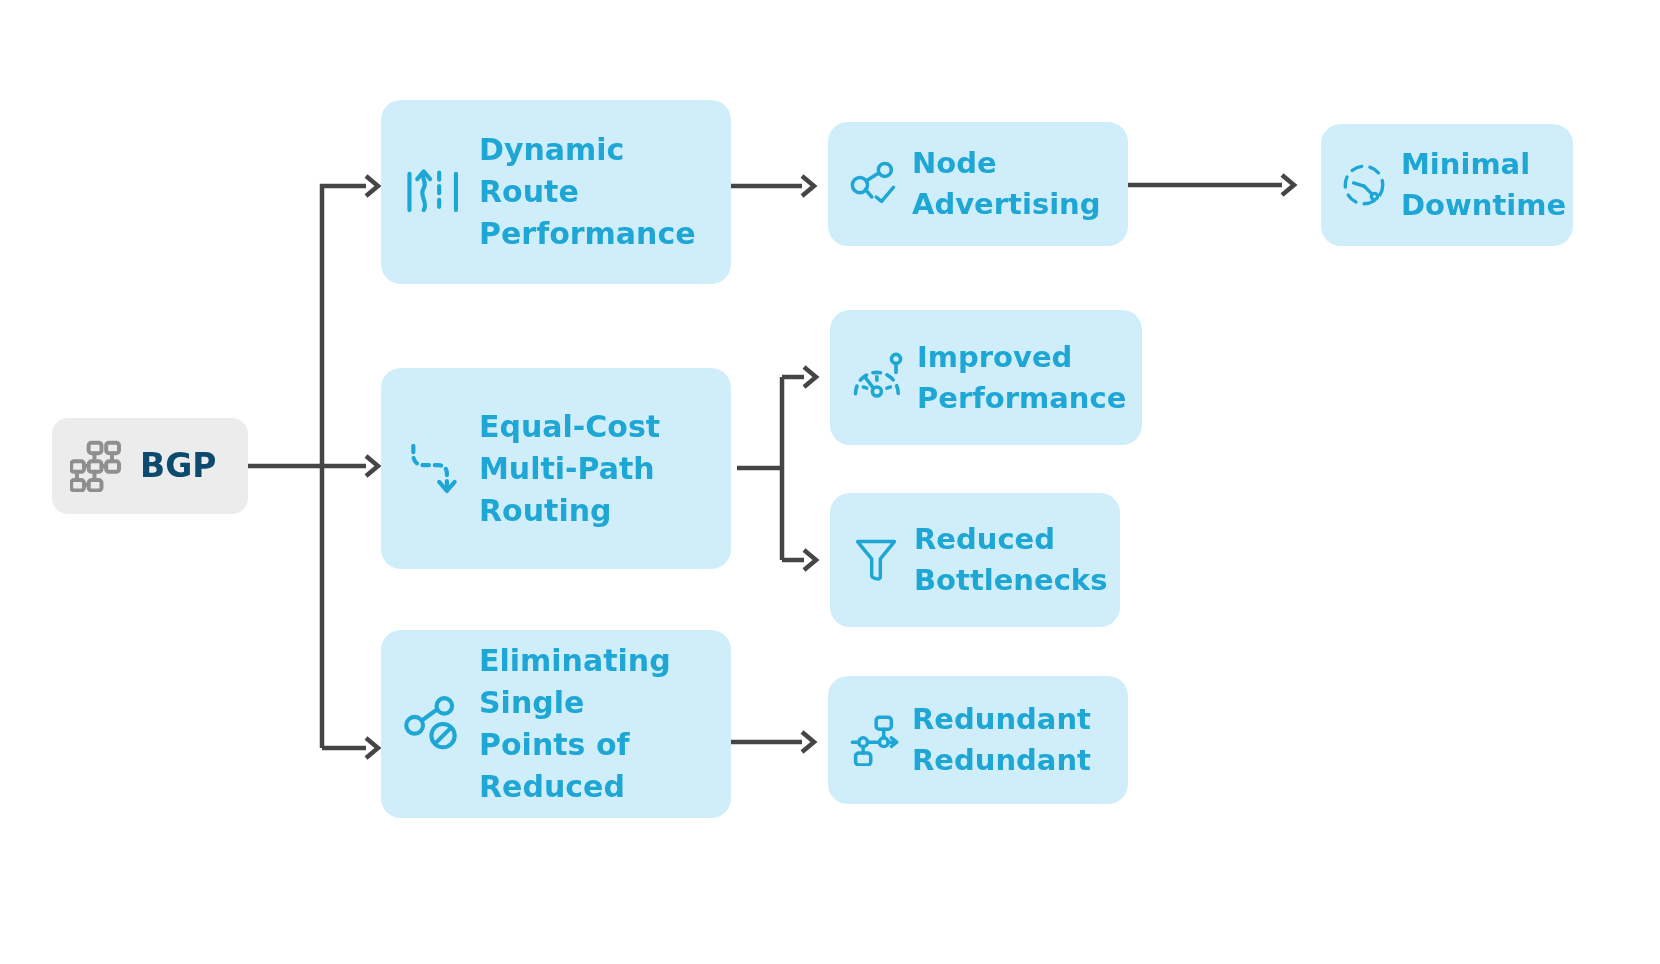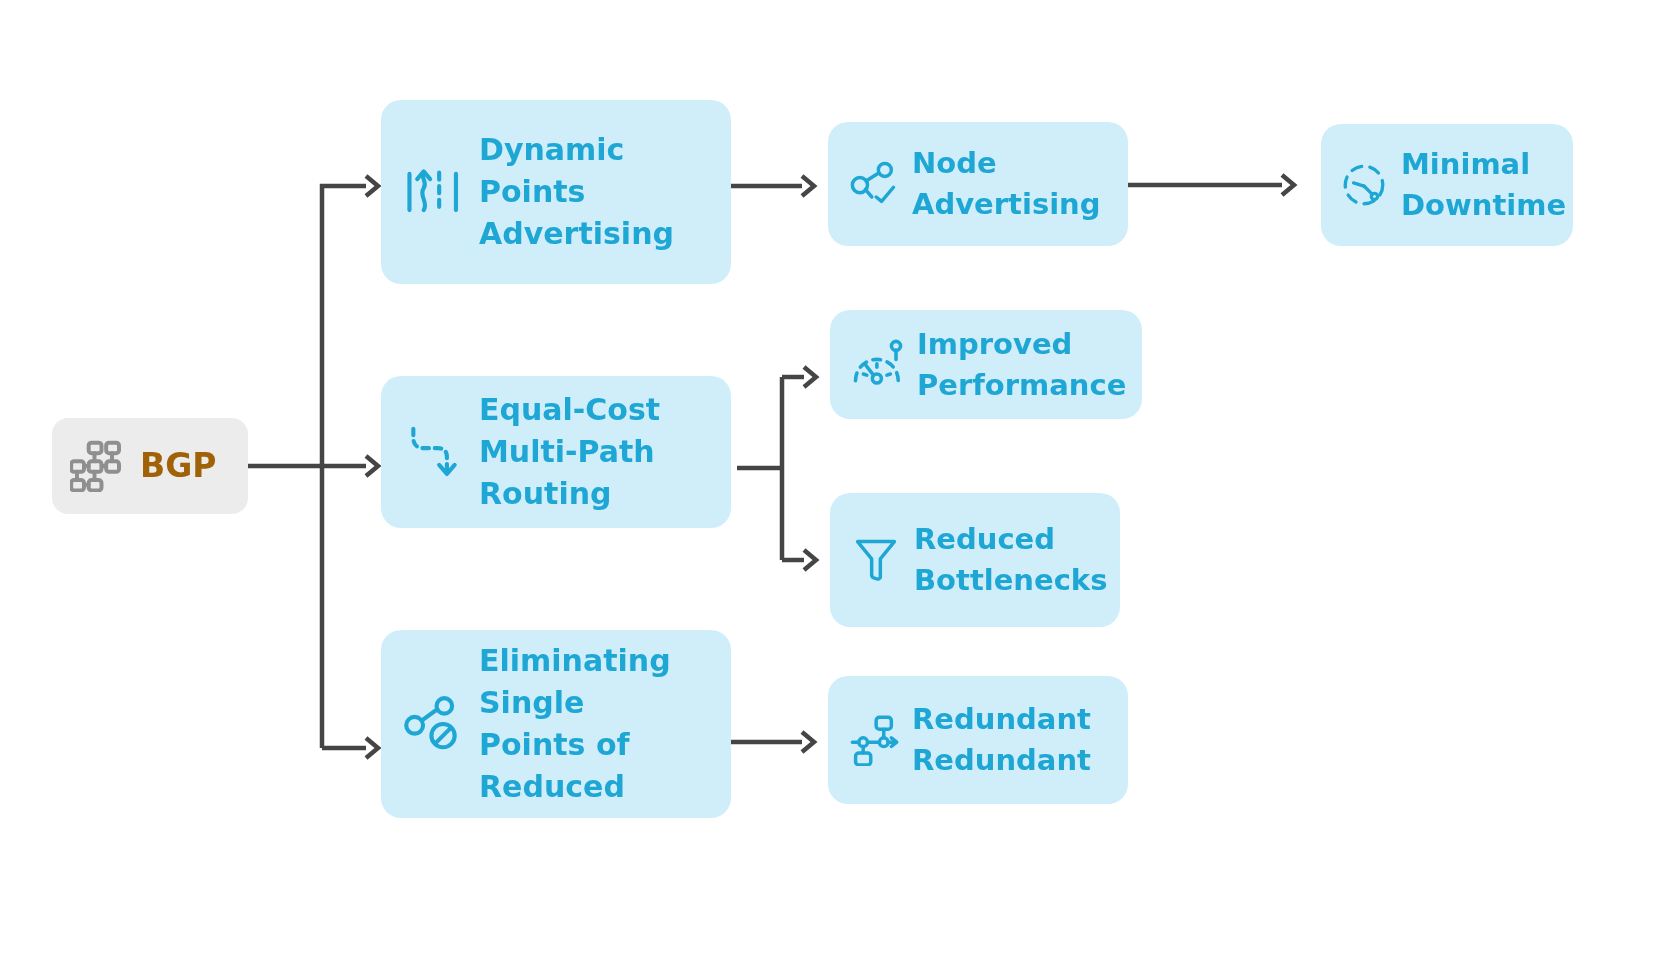--- a/index.html
+++ b/index.html
@@ -11,38 +11,38 @@
     overflow:hidden;
   }
   #connectors{position:absolute;left:0;top:0;width:1660px;height:964px;}
   .node{
     position:absolute;
     display:flex;align-items:center;
     border-radius:20px;
     box-sizing:border-box;
   }
   .node.blue{background:#cfeefa;color:#1ea6d4;}
-  .node.gray{background:#ececec;color:#a16207;border-radius:16px;}
+  .node.gray{background:#ececec;color:#0c4a6e;border-radius:16px;}
   .node .icon{flex:0 0 auto;display:flex;align-items:center;justify-content:center;}
   .node .label{font-weight:bold;line-height:1.4;}
   
   #n-bgp{left:52px;top:418px;width:196px;height:96px;padding:0 18px;gap:14px;}
   #n-bgp .label{font-size:33px;}
   
   .col2{left:381px;width:350px;padding:0 20px 0 22px;gap:14px;}
   .col2 .label{font-size:30px;max-width:210px;}
   #n-dynamic{top:100px;height:184px;}
-  #n-equal{top:376px;height:152px;}
+  #n-equal{top:368px;height:201px;}
   #n-elim{top:630px;height:188px;}
   #n-elim .label{max-width:205px;}
   
   .col3{width:300px;padding:0 16px 0 20px;gap:12px;}
   .col3 .label{font-size:29px;max-width:218px;}
   #n-node{left:828px;top:122px;height:124px;}
-  #n-improved{left:830px;top:310px;width:312px;height:109px;padding-left:21px;}
+  #n-improved{left:830px;top:310px;width:312px;height:135px;padding-left:21px;}
   #n-reduced{left:830px;top:493px;width:290px;height:134px;}
   #n-redundant{left:828px;top:676px;height:128px;}
   
   #n-minimal{left:1300px;top:124px;width:252px;height:122px;padding:0 14px 0 18px;gap:12px;margin-left:21px;}
   #n-minimal .label{font-size:29px;max-width:160px;}
   .edge{stroke:#454545;stroke-width:4.5;fill:none;}
   .head{stroke:#454545;stroke-width:4.5;fill:none;stroke-linejoin:miter;}
   .ic{stroke:#1ea6d4;stroke-width:3.2;fill:none;stroke-linecap:round;stroke-linejoin:round;}
   .ic-gray{stroke:#8f8f8f;stroke-width:3.4;fill:none;stroke-linecap:round;stroke-linejoin:round;}
 </style>
@@ -96,21 +96,21 @@
   <div class="node blue col2" id="n-dynamic">
     <span class="icon">
       <svg width="62" height="62" viewBox="0 0 48 48">
         <path class="ic" d="M5,10 V38"></path>
         <path class="ic" d="M16,38 C20,32 12,27 16,21 C19,16 14,14 16,10"></path>
         <path class="ic" d="M11,14 L16,8 L21,14"></path>
         <path class="ic" d="M28,9 V39" stroke-dasharray="5.5 5"></path>
         <path class="ic" d="M41,10 V38"></path>
       </svg>
     </span>
-    <span class="label">Dynamic Points Advertising</span>
+    <span class="label">Dynamic Route Performance</span>
   </div>
 
   <div class="node blue col2" id="n-equal">
     <span class="icon">
       <svg width="62" height="62" viewBox="0 0 48 48">
         <path class="ic" d="M8,6 V13 Q8,21 16,21 H27 Q34,21 34,28 V38" stroke-dasharray="5 4.5"></path>
         <path class="ic" d="M28,34 L34,41 L40,34"></path>
       </svg>
     </span>
     <span class="label">Equal-Cost Multi-Path Routing</span>

